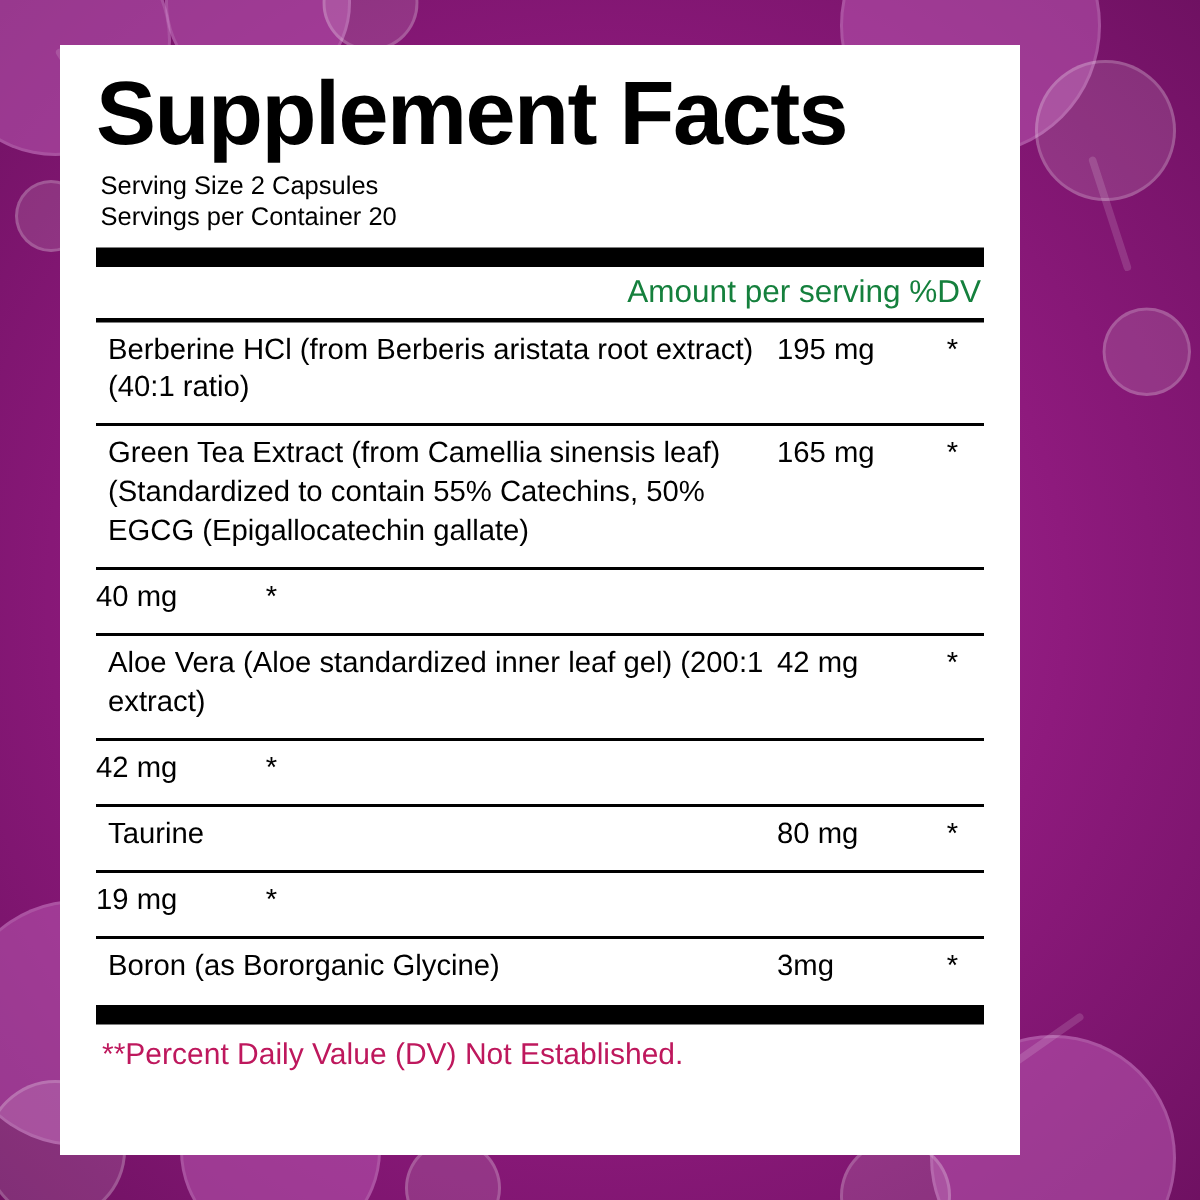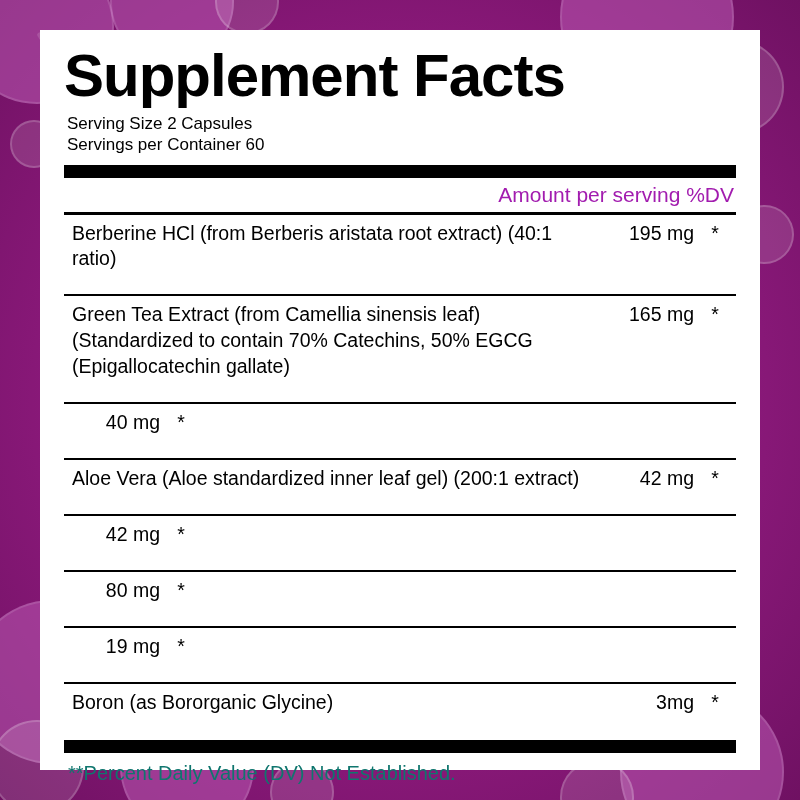--- a/index.html
+++ b/index.html
@@ -34,21 +34,21 @@
   .bar {
     position: absolute;
     background: rgba(255, 255, 255, 0.14);
     height: 5px;
     border-radius: 3px;
   }
   .panel {
     position: absolute;
     left: 40px;
     top: 30px;
-    width: 720px;
+    width: 640px;
     height: 740px;
     background: #ffffff;
     box-sizing: border-box;
     padding: 14px 24px 10px 24px;
   }
   .title {
     font-size: 60px;
     font-weight: bold;
     letter-spacing: -1px;
     color: #000;
@@ -64,66 +64,66 @@
   }
   .rule-thick {
     height: 13px;
     background: #000;
     margin-top: 9px;
   }
   .amount-header {
     display: flex;
     justify-content: flex-end;
     font-size: 21px;
-    color: #a21caf;
+    color: #15803d;
     padding: 5px 2px 5px 0;
   }
   .rows {
     width: 100%;
   }
   .row {
     display: flex;
     align-items: flex-start;
     border-top: 2px solid #000;
-    padding: 6px 0 22px 0;
+    padding: 6px 0 10px 0;
     box-sizing: border-box;
   }
   .row:first-child {
     border-top: none;
   }
   .nutrient {
     flex: 1 1 auto;
     font-size: 19.5px;
     color: #000;
     line-height: 1.33;
     padding-left: 8px;
     padding-right: 6px;
   }
   .amount {
     flex: 0 0 96px;
-    text-align: right;
+    text-align: left;
     font-size: 19.5px;
     color: #000;
     line-height: 1.33;
   }
   .dv {
     flex: 0 0 42px;
     text-align: center;
     font-size: 19.5px;
     color: #000;
     line-height: 1.33;
   }
   .footer-rule {
     height: 13px;
     background: #000;
     margin-top: 2px;
   }
   .footnote {
     font-size: 20px;
-    color: #0f766e;
+    color: #be185d;
     padding-top: 9px;
     padding-left: 4px;
   }
 </style>
 </head>
 <body>
 
 <div class="page">
 
   <div class="bubble solid" style="left:-40px; top:-50px; width:150px; height:150px;"></div>
@@ -141,36 +141,36 @@
   <div class="bubble" style="left:270px; top:760px; width:60px; height:60px;"></div>
   <div class="bubble solid" style="left:620px; top:690px; width:160px; height:160px;"></div>
   <div class="bubble" style="left:560px; top:760px; width:70px; height:70px;"></div>
   <div class="bar" style="left:640px; top:700px; width:90px; transform:rotate(-35deg);"></div>
 
   <div class="panel">
 
     <h1 class="title">Supplement Facts</h1>
 
     <div class="serving-line">Serving Size 2 Capsules</div>
-    <div class="serving-line">Servings per Container 60</div>
+    <div class="serving-line">Servings per Container 20</div>
 
     <div class="rule-thick"></div>
 
     <div class="amount-header">Amount per serving %DV</div>
 
     <div class="rows">
 
       <div class="row" style="border-top:3px solid #000;">
         <div class="nutrient">Berberine HCl (from Berberis aristata root extract) (40:1 ratio)</div>
         <div class="amount">195 mg</div>
         <div class="dv">*</div>
       </div>
 
       <div class="row">
-        <div class="nutrient">Green Tea Extract (from Camellia sinensis leaf) (Standardized to contain 70% Catechins, 50% EGCG (Epigallocatechin gallate)</div>
+        <div class="nutrient">Green Tea Extract (from Camellia sinensis leaf) (Standardized to contain 55% Catechins, 50% EGCG (Epigallocatechin gallate)</div>
         <div class="amount">165 mg</div>
         <div class="dv">*</div>
       </div>
 
       <div class="row">
         <div class="amount">40 mg</div>
         <div class="dv">*</div>
       </div>
 
       <div class="row">
@@ -178,20 +178,21 @@
         <div class="amount">42 mg</div>
         <div class="dv">*</div>
       </div>
 
       <div class="row">
         <div class="amount">42 mg</div>
         <div class="dv">*</div>
       </div>
 
       <div class="row">
+        <div class="nutrient">Taurine</div>
         <div class="amount">80 mg</div>
         <div class="dv">*</div>
       </div>
 
       <div class="row">
         <div class="amount">19 mg</div>
         <div class="dv">*</div>
       </div>
 
       <div class="row">

